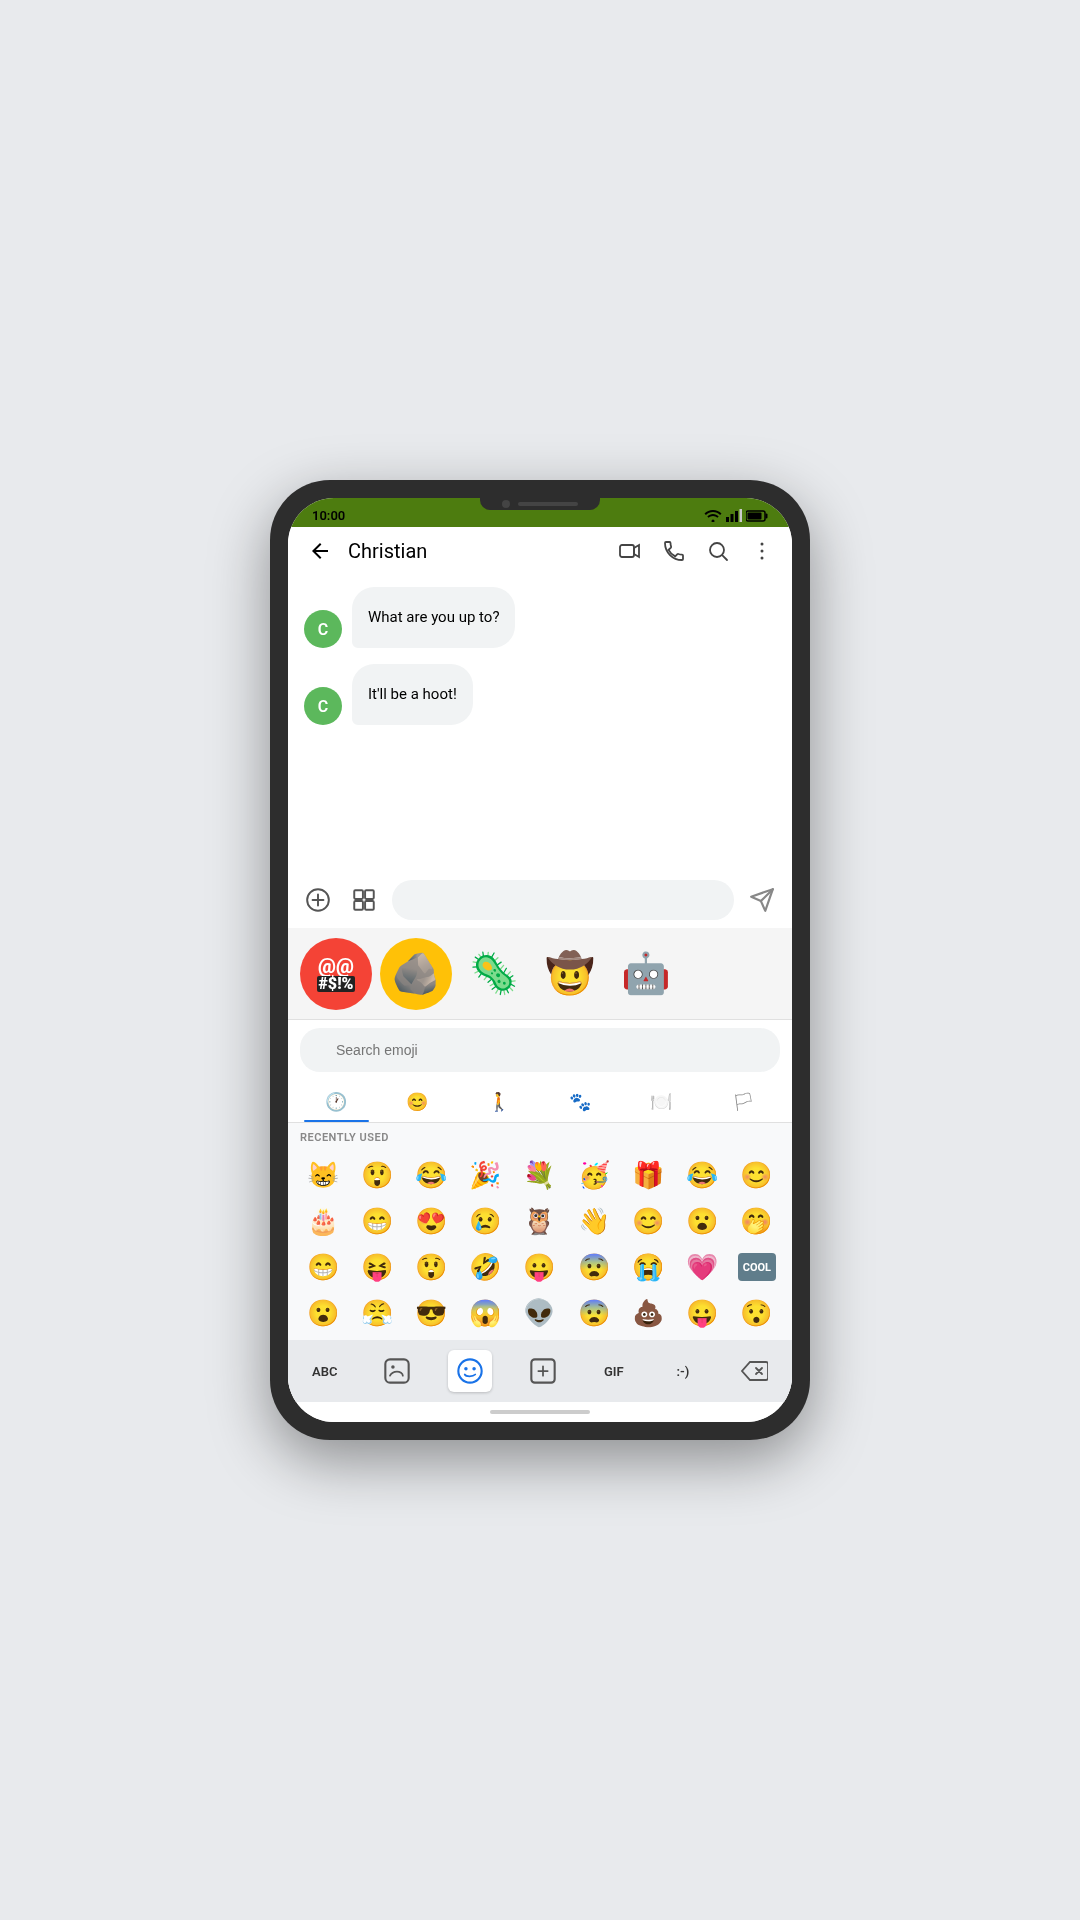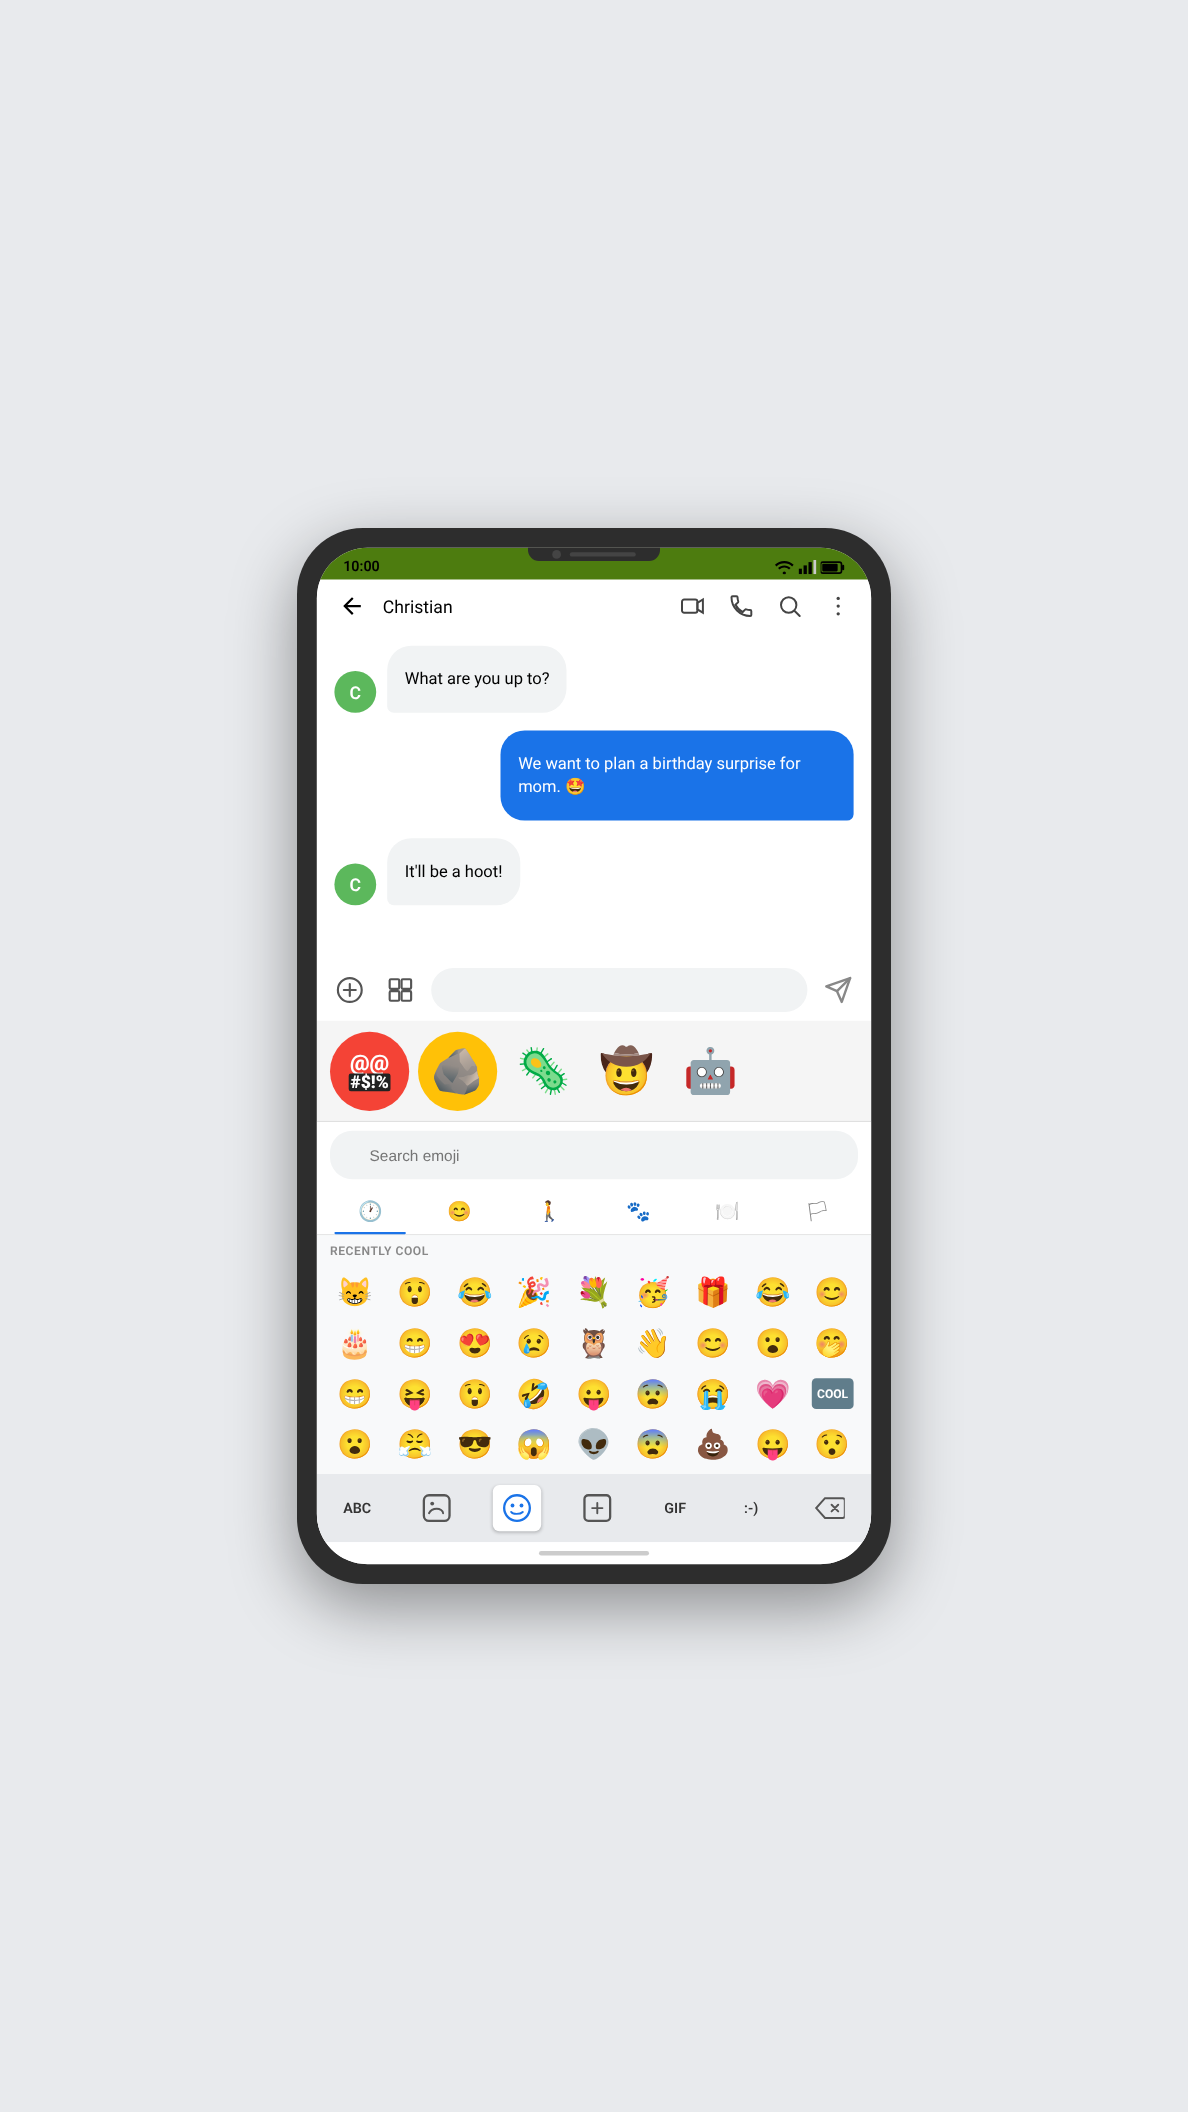--- a/index.html
+++ b/index.html
@@ -85,21 +85,21 @@
     .back-btn {
       width: 32px;
       height: 32px;
       display: flex;
       align-items: center;
       justify-content: center;
       cursor: pointer;
     }
     .contact-name {
       flex: 1;
-      font-size: 16px;
+      font-size: 20px;
       font-weight: 400;
       color: #000;
     }
     .app-bar-actions {
       display: flex;
       align-items: center;
       gap: 16px;
     }
     .action-btn {
       width: 28px;
@@ -424,23 +424,20 @@
           </svg>
         </div>
       </div>
     </div>
 
     <div class="chat-area">
       <div class="msg-row received">
         <div class="avatar">C</div>
         <div class="bubble received">What are you up to?</div>
       </div>
-      <div class="msg-row sent">
-        <div class="bubble sent">We want to plan a birthday surprise for mom. 🤩</div>
-      </div>
       <div class="msg-row received">
         <div class="avatar">C</div>
         <div class="bubble received">It'll be a hoot!</div>
       </div>
     </div>
 
     <div class="input-area">
       <div class="input-add-btn">
         <svg width="26" height="26" viewBox="0 0 24 24" fill="none">
           <circle cx="12" cy="12" r="10" stroke="#555" stroke-width="1.8"></circle>
@@ -486,21 +483,21 @@
 
       <div class="emoji-category-tabs">
         <div class="emoji-tab active">🕐</div>
         <div class="emoji-tab">😊</div>
         <div class="emoji-tab">🚶</div>
         <div class="emoji-tab">🐾</div>
         <div class="emoji-tab">🍽️</div>
         <div class="emoji-tab">🏳</div>
       </div>
 
-      <div class="emoji-section-label">RECENTLY COOL</div>
+      <div class="emoji-section-label">RECENTLY USED</div>
 
       <div class="emoji-grid">
 
         <div class="emoji-cell">😸</div>
         <div class="emoji-cell">😲</div>
         <div class="emoji-cell">😂</div>
         <div class="emoji-cell">🎉</div>
         <div class="emoji-cell">💐</div>
         <div class="emoji-cell">🥳</div>
         <div class="emoji-cell">🎁</div>

